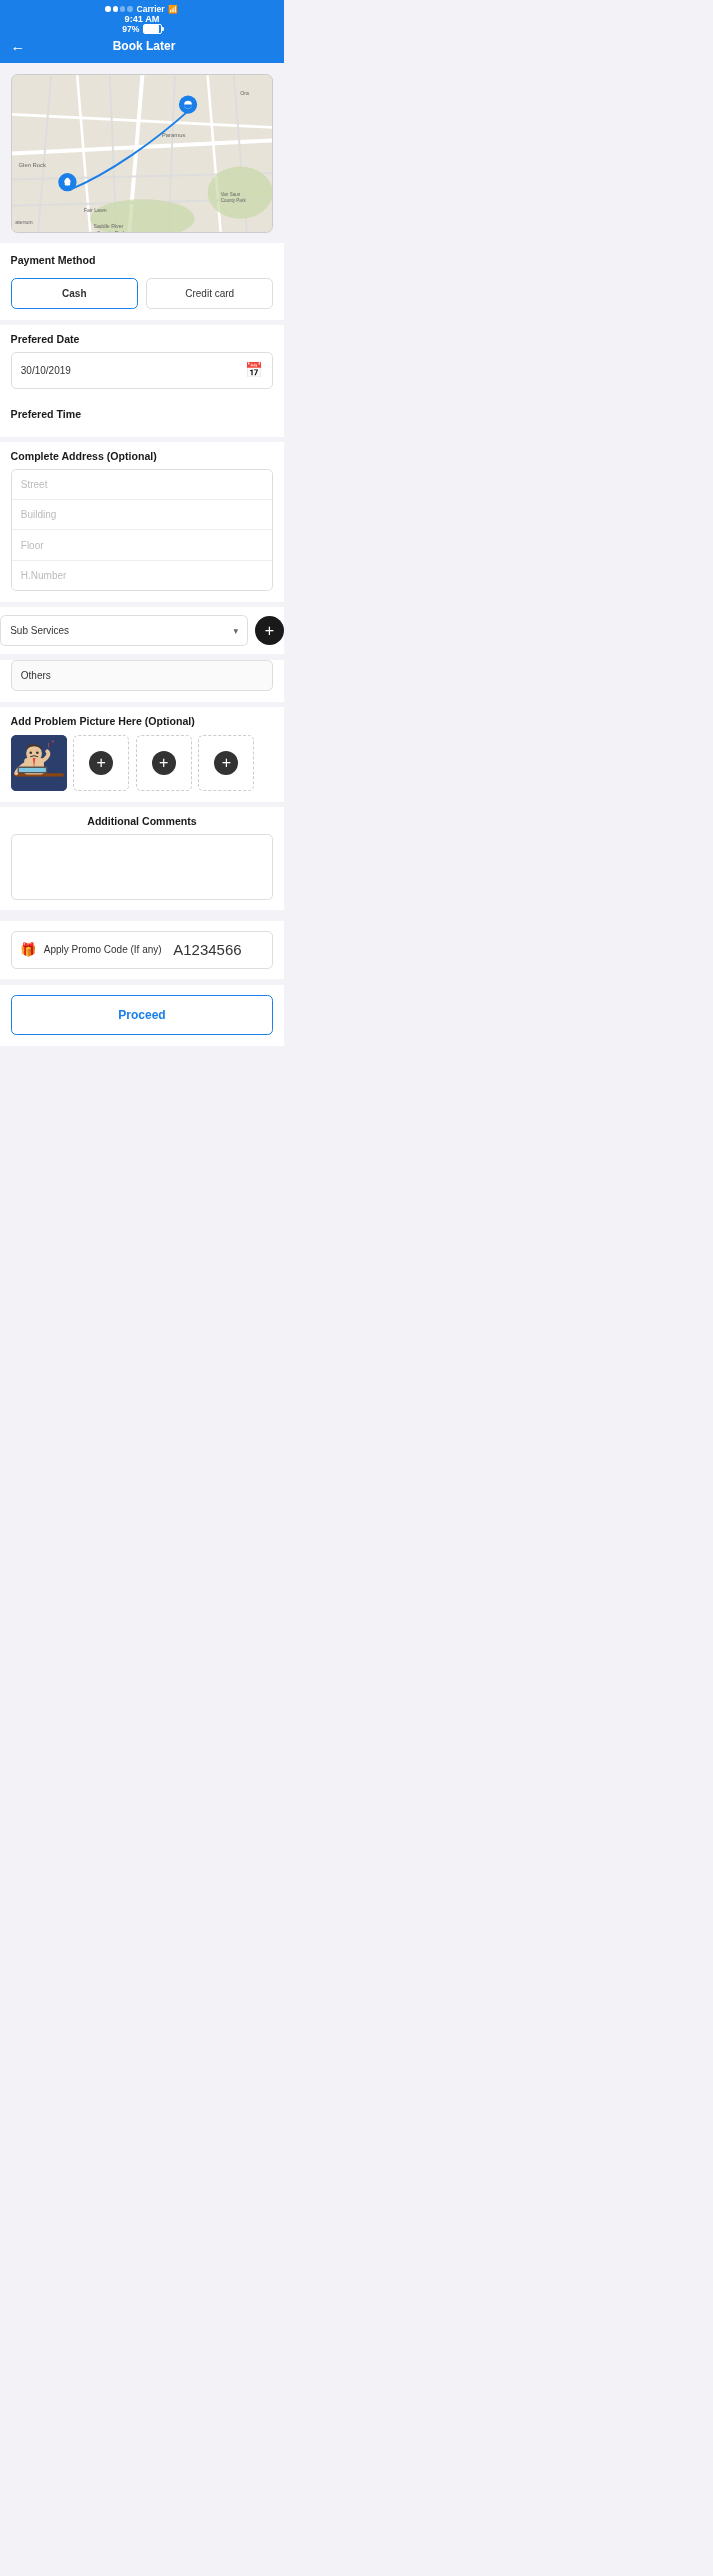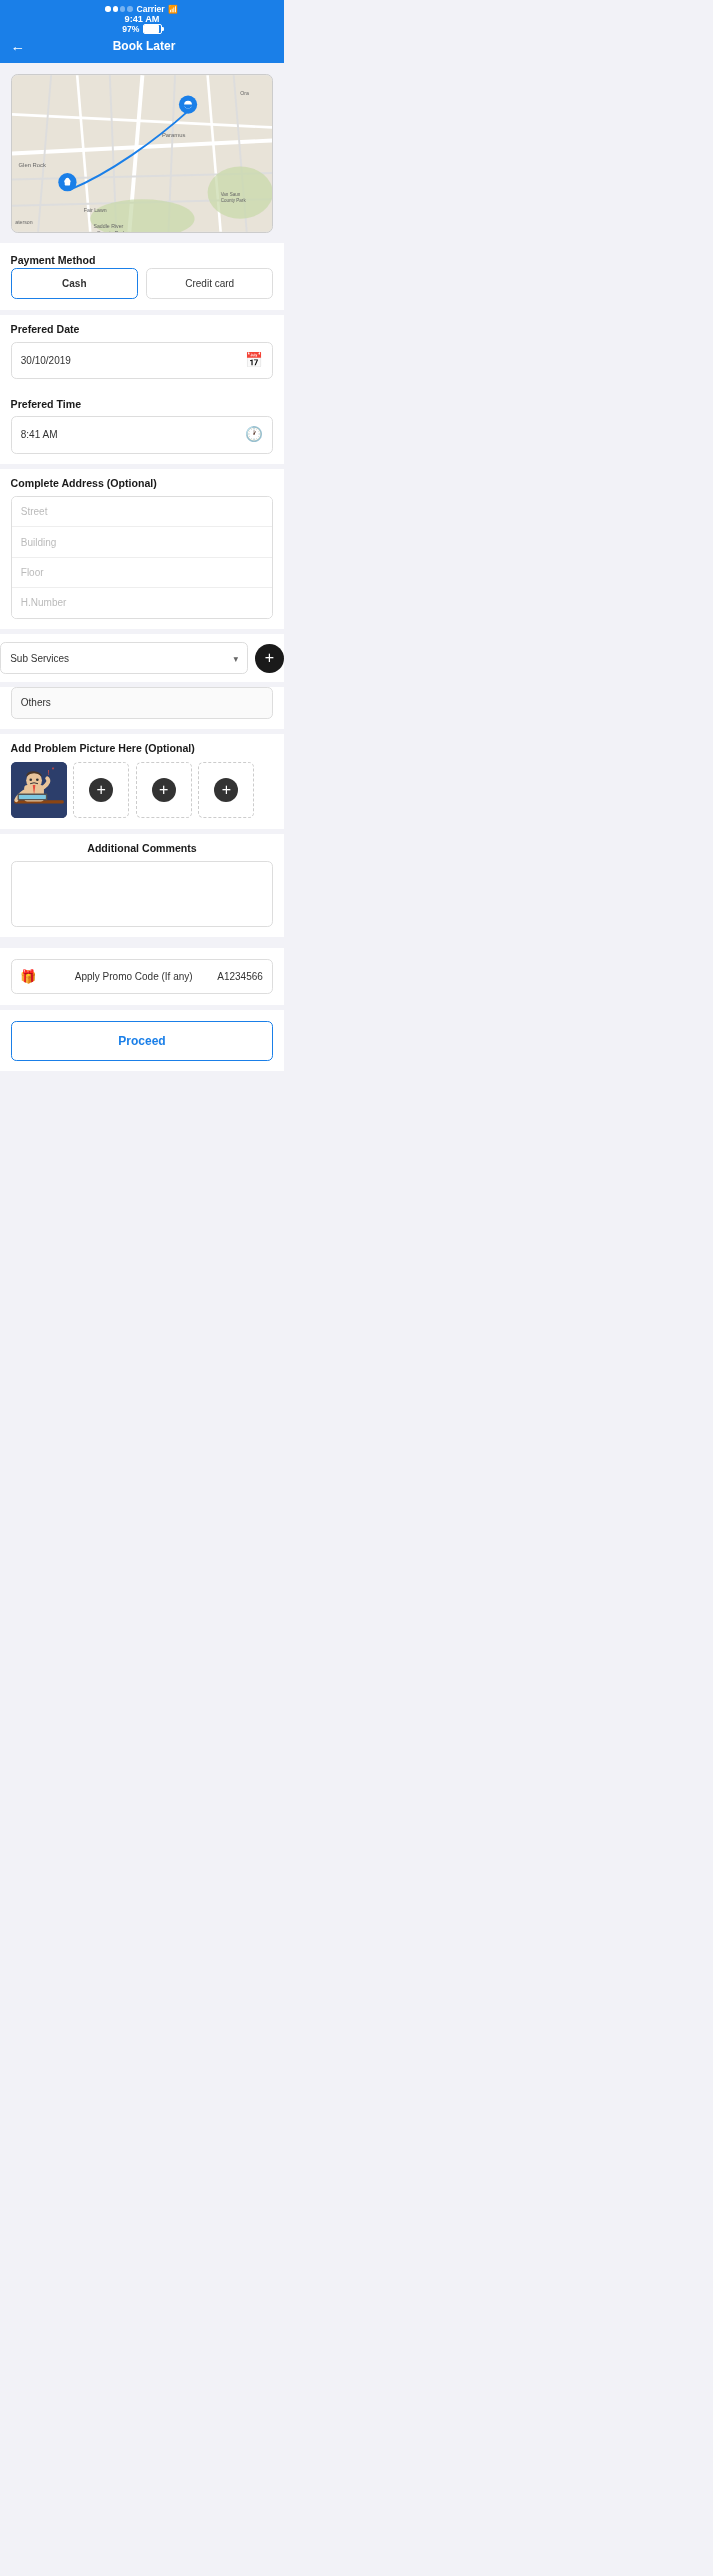--- a/index.html
+++ b/index.html
@@ -88,21 +88,21 @@
 
     
     .payment-section {
       background: white;
       padding: 10.6px;
     }
     .payment-title {
       font-size: 10.6px;
       font-weight: 700;
       color: #1a1a1a;
-      margin-bottom: 2px;
+      margin-bottom: 12px;
     }
     .payment-buttons {
       display: flex;
       gap: 8px;
     }
     .payment-btn {
       flex: 1;
       padding: 9.2px;
       border: 1px solid #ddd;
       border-radius: 5.3px;
@@ -297,22 +297,22 @@
     }
     .promo-row {
       display: flex;
       align-items: center;
       border: 1px solid #ddd;
       border-radius: 5.3px;
       padding: 9.2px 9.2px;
       gap: 6.6px;
     }
     .promo-icon { font-size: 13.2px; }
-    .promo-text { font-size: 10px; color: #333; margin-left: 31px; }
-    .promo-value { font-size: 10px; color: #333; margin-left: 18px; }
+    .promo-text { font-size: 10px; color: #333; }
+    .promo-value { font-size: 15px; color: #333; margin-left: 5px; }
 
     
     .proceed-section {
       background: white;
       padding: 10.6px;
       margin-top: 0;
     }
     .proceed-btn {
       width: 100%;
       padding: 12px;
@@ -422,24 +422,20 @@
 <div class="field-section">
   <div class="field-label">Prefered Date</div>
   <div class="field-input">
     <span class="field-input-text">30/10/2019</span>
     <span class="field-icon">📅</span>
   </div>
 </div>
 
 <div class="field-section">
   <div class="field-label">Prefered Time</div>
-  <div class="field-input">
-    <span class="field-input-text">8:41 AM</span>
-    <span class="field-icon">🕐</span>
-  </div>
 </div>
 
 <div class="divider"></div>
 
 <div class="address-section">
   <div class="address-title">Complete Address (Optional)</div>
   <div class="address-box">
     <div class="address-input" style="color:#bbb;">Street</div>
     <div class="address-input" style="color:#bbb;">Building</div>
     <div class="address-input" style="color:#bbb;">Floor</div>

